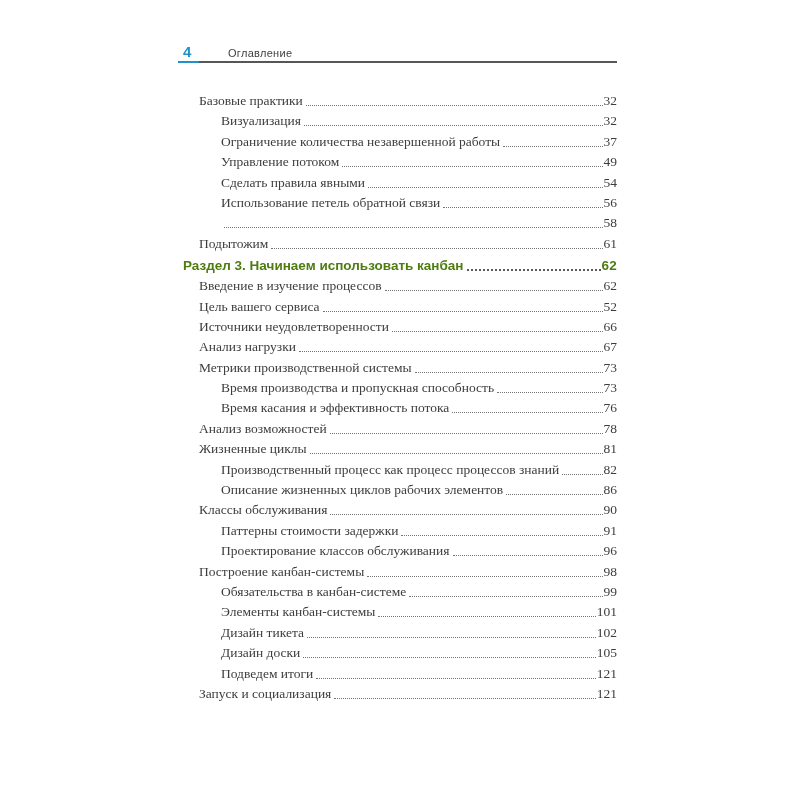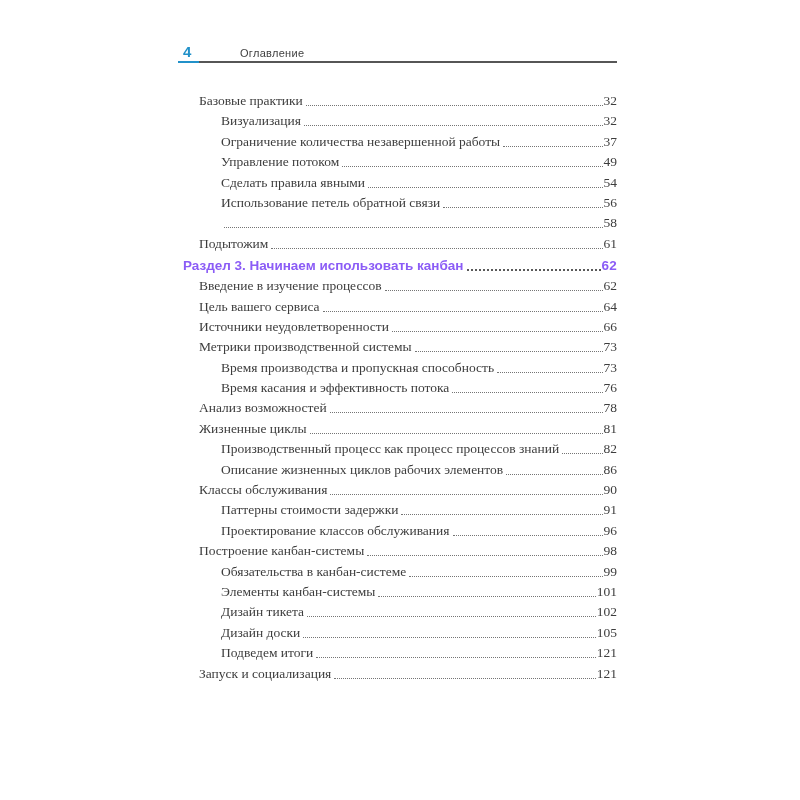--- a/index.html
+++ b/index.html
@@ -27,21 +27,21 @@
     position: absolute;
     left: 183px;
     top: 44px;
     font-family: "Liberation Sans", "DejaVu Sans", sans-serif;
     font-weight: bold;
     font-size: 15px;
     line-height: 15px;
   }
   .running-title {
     position: absolute;
-    left: 240px;
+    left: 228px;
     top: 48px;
     font-family: "Liberation Sans", "DejaVu Sans", sans-serif;
     font-size: 11px;
     line-height: 11px;
     letter-spacing: 0.3px;
     color: #3f3f3f;
   }
   .header-rule {
     position: absolute;
     left: 178px;
@@ -71,21 +71,21 @@
     font-size: 13.5px;
     line-height: 14px;
     margin-bottom: 6.4px;
   }
   .toc-row.lvl-1 { padding-left: 16px; }
   .toc-row.lvl-2 { padding-left: 38px; justify-content: center; }
   .toc-row.section {
     margin-top: 8px;
     font-family: "Liberation Sans", "DejaVu Sans", sans-serif;
     font-weight: bold;
-    color: #8b5cf6;
+    color: #4d7c0f;
   }
   .toc-title {
     white-space: nowrap;
   }
   .toc-leader {
     flex: 1 1 auto;
     border-bottom: 1.6px dotted #757575;
     margin: 0 1px 2px 3px;
     min-width: 12px;
   }
@@ -155,28 +155,33 @@
     <span class="toc-page">62</span>
   </div>
     <div class="toc-row lvl-1">
     <span class="toc-title">Введение в изучение процессов</span>
     <span class="toc-leader"></span>
     <span class="toc-page">62</span>
   </div>
     <div class="toc-row lvl-1">
     <span class="toc-title">Цель вашего сервиса</span>
     <span class="toc-leader"></span>
-    <span class="toc-page">64</span>
+    <span class="toc-page">52</span>
   </div>
     <div class="toc-row lvl-1">
     <span class="toc-title">Источники неудовлетворенности</span>
     <span class="toc-leader"></span>
     <span class="toc-page">66</span>
   </div>
     <div class="toc-row lvl-1">
+    <span class="toc-title">Анализ нагрузки</span>
+    <span class="toc-leader"></span>
+    <span class="toc-page">67</span>
+  </div>
+    <div class="toc-row lvl-1">
     <span class="toc-title">Метрики производственной системы</span>
     <span class="toc-leader"></span>
     <span class="toc-page">73</span>
   </div>
     <div class="toc-row lvl-2">
     <span class="toc-title">Время производства и пропускная способность</span>
     <span class="toc-leader"></span>
     <span class="toc-page">73</span>
   </div>
     <div class="toc-row lvl-2">

